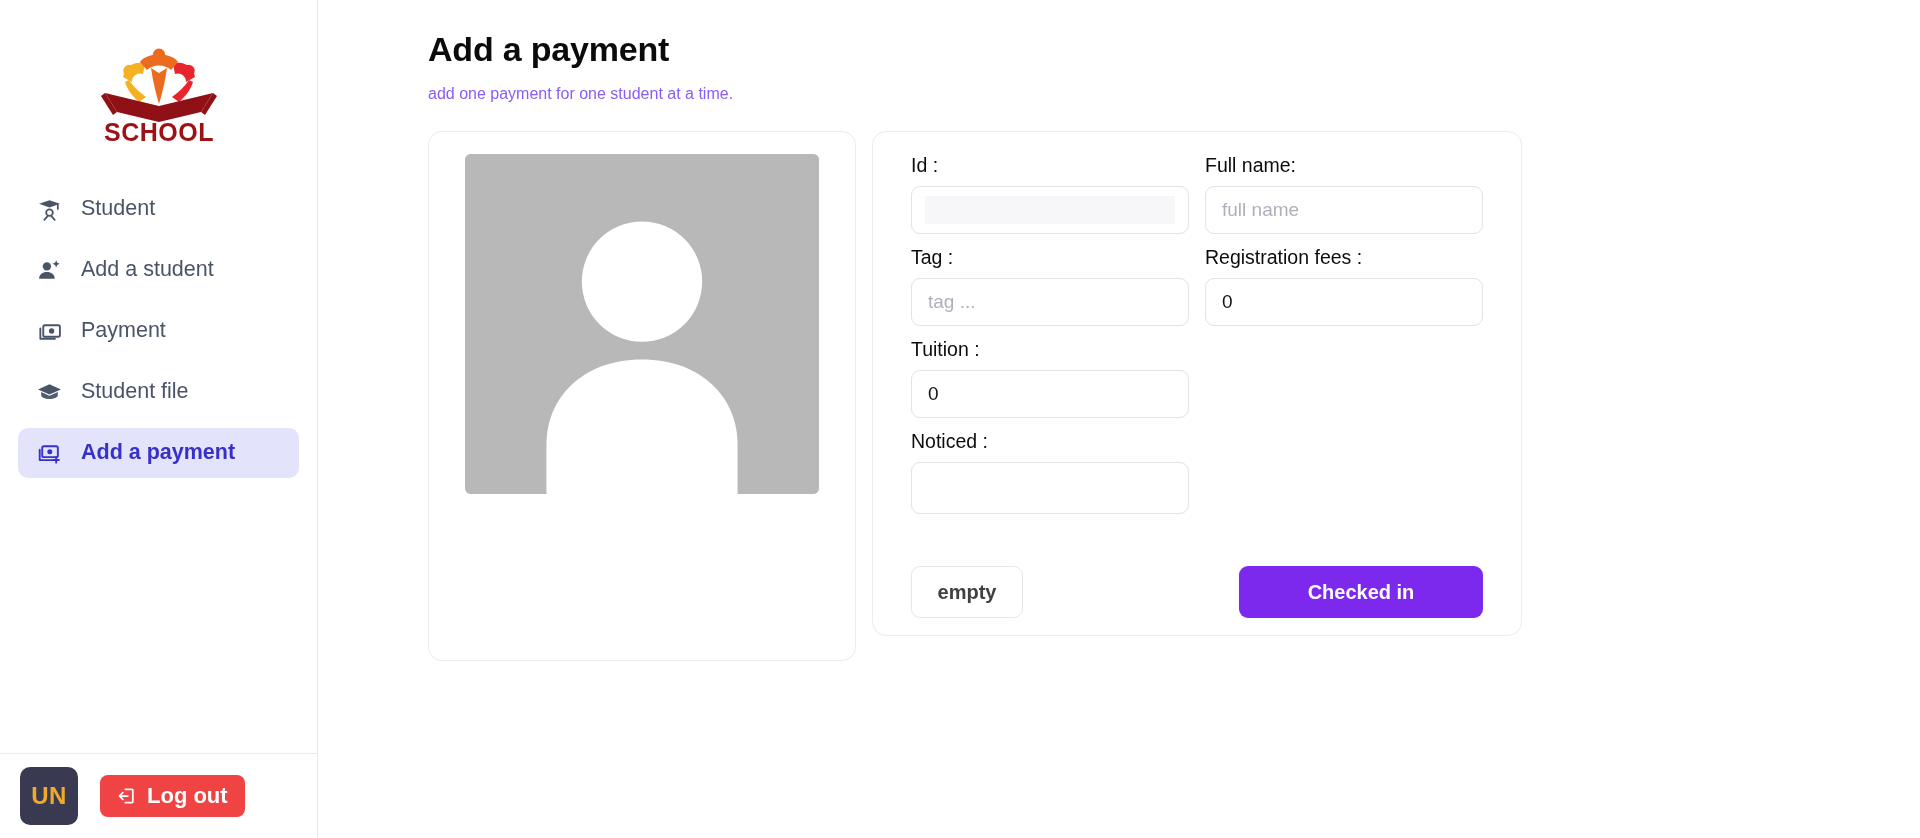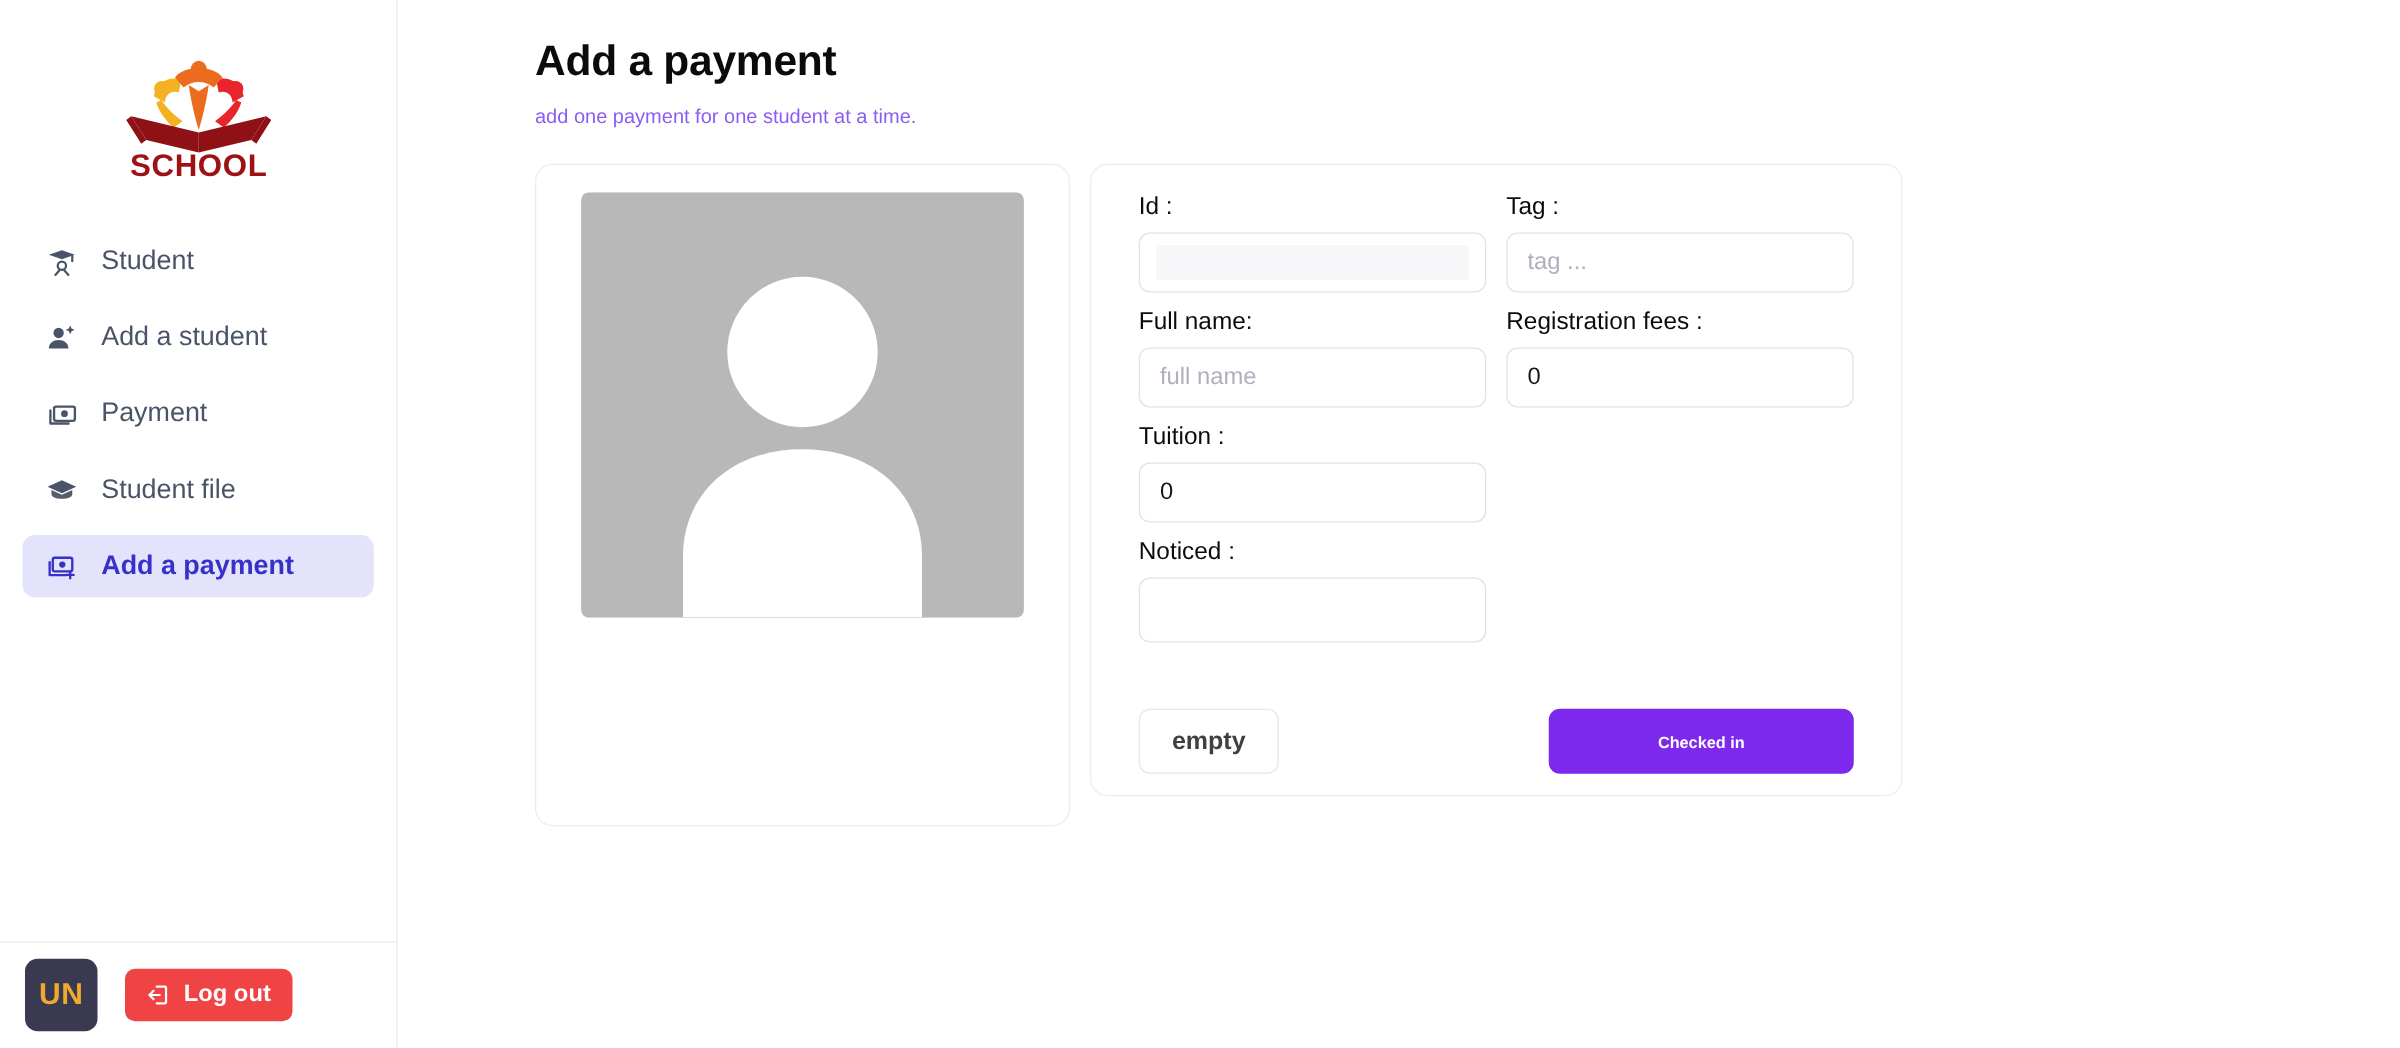--- a/index.html
+++ b/index.html
@@ -97,21 +97,21 @@
   .logout-btn {
     background: #f04444;
     color: #ffffff;
     border: none;
     border-radius: 8px;
     height: 42px;
     padding: 0 17px;
     display: flex;
     align-items: center;
     gap: 10px;
-    font-size: 19px;
+    font-size: 22px;
     font-weight: 700;
     cursor: pointer;
     font-family: inherit;
   }
   .logout-btn svg { display: block; }
 
   
   .main {
     flex: 1;
     padding: 30px 0 0 110px;
@@ -240,21 +240,21 @@
     font-family: inherit;
   }
   .btn-checked {
     margin-left: auto;
     background: #7c28ed;
     border: none;
     border-radius: 9px;
     height: 52px;
     min-width: 244px;
     color: #fff;
-    font-size: 13px;
+    font-size: 20px;
     font-weight: 700;
     cursor: pointer;
     font-family: inherit;
   }
 </style>
 </head>
 <body>
 
 <div class="app">
 
@@ -377,27 +377,27 @@
 
       <section class="card form-card">
         <div class="grid">
 
           <div class="field">
             <label class="flabel">Id :</label>
             <input class="finput readonly-bar" type="text" value="" placeholder="" style="">
           </div>
 
           <div class="field">
+            <label class="flabel">Full name:</label>
+            <input class="finput" type="text" value="" placeholder="full name" style="">
+          </div>
+
+          <div class="field">
             <label class="flabel">Tag :</label>
             <input class="finput" type="text" value="" placeholder="tag ..." style="">
-          </div>
-
-          <div class="field">
-            <label class="flabel">Full name:</label>
-            <input class="finput" type="text" value="" placeholder="full name" style="">
           </div>
 
 
           <div class="field">
             <label class="flabel">Registration fees :</label>
             <input class="finput" type="text" value="0" style="">
           </div>
 
           <div class="field">
             <label class="flabel">Tuition :</label>

